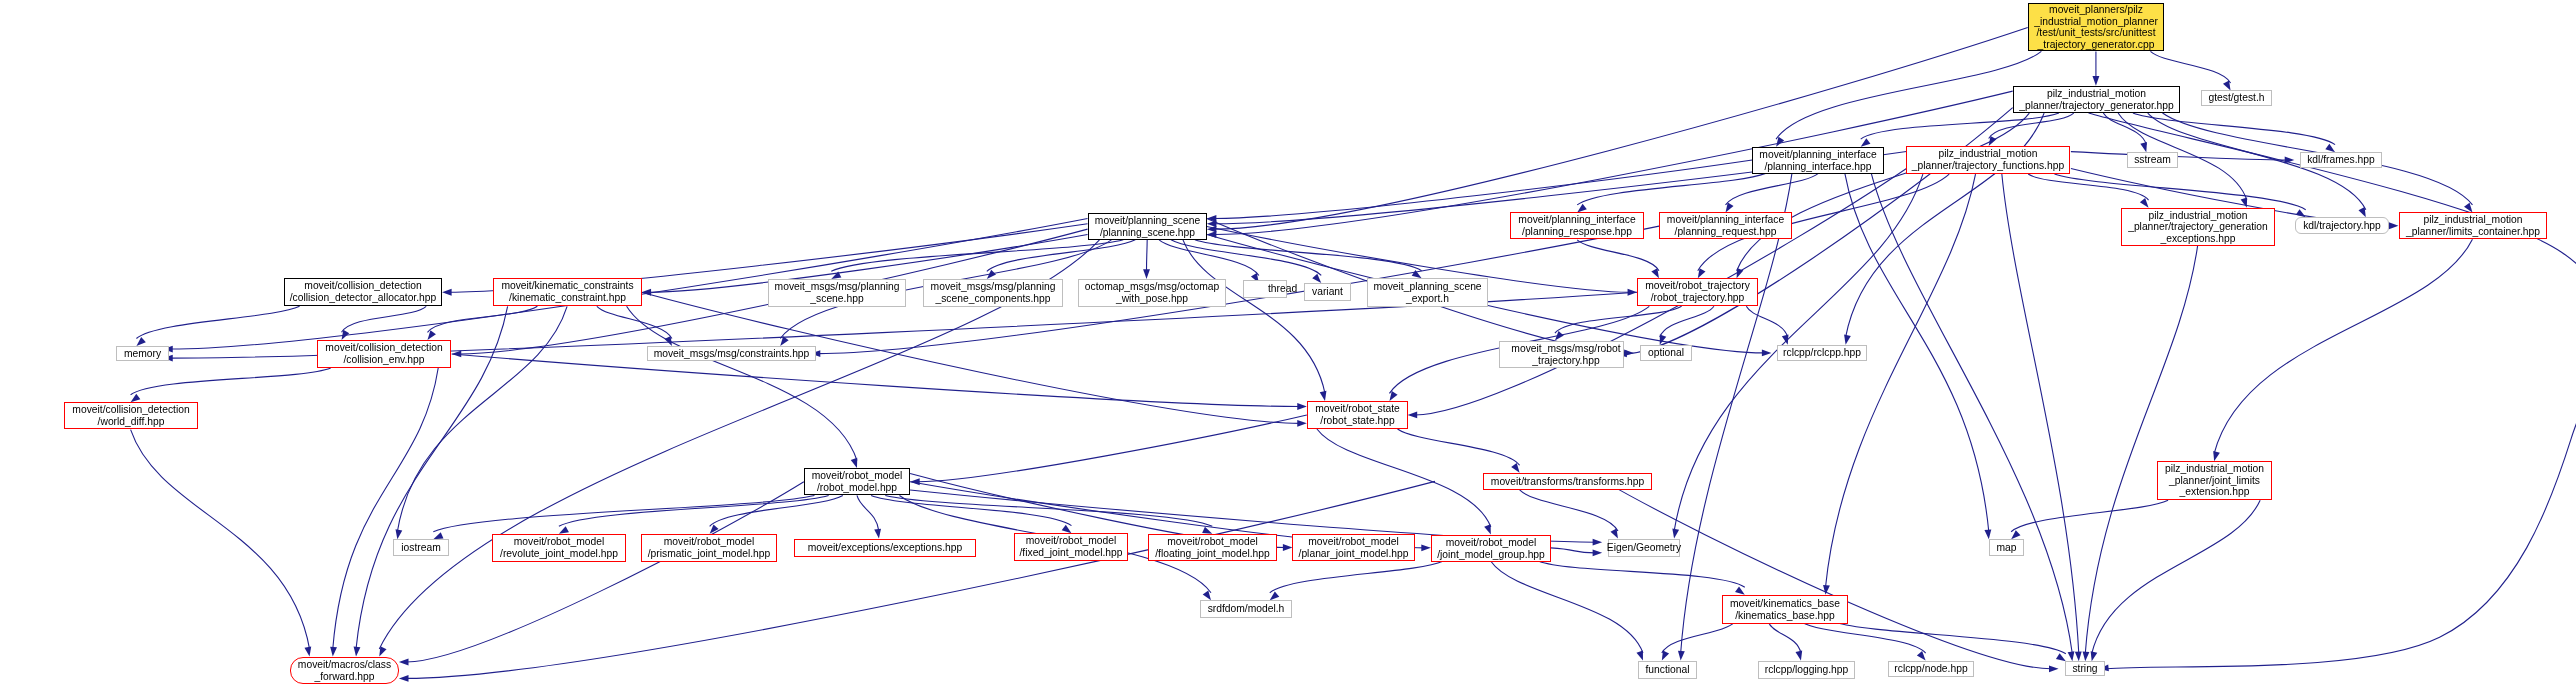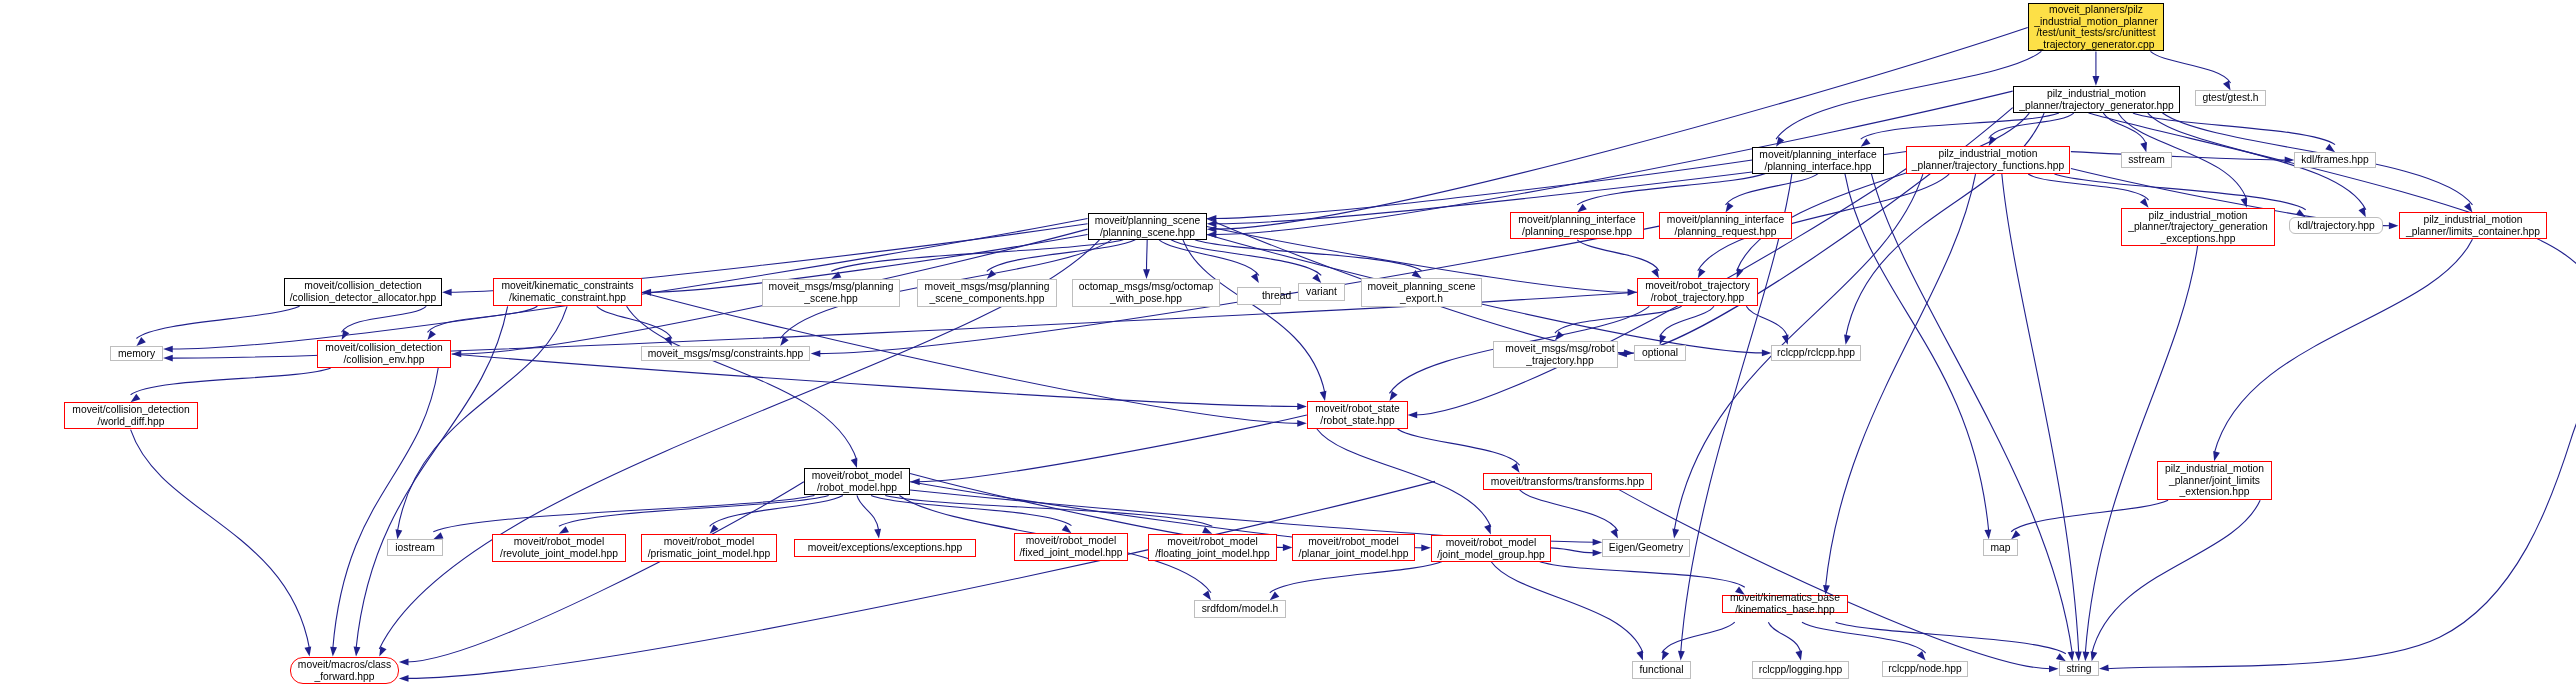--- a/index.html
+++ b/index.html
@@ -1,20 +1,20 @@
 <!DOCTYPE html>
 <html style="font-size:11px"><head>
 <meta charset="utf-8">
 <style>
   html,body{margin:0;padding:0;background:#ffffff;}
   #graph{position:relative;width:2576px;height:688px;background:#fff;font-family:"Liberation Sans",sans-serif;overflow:hidden;}
   #edge-layer{position:absolute;left:0;top:0;}
   .node{position:absolute;display:flex;align-items:center;justify-content:center;text-align:center;
         white-space:pre;font-size:10.3px;line-height:11.6px;color:#000;background:#fff;box-sizing:border-box;cursor:pointer;}
-  .node.plain{border:0.7px solid #bebebe;}
+  .node.plain{border:0.7px solid #bebebe;margin-left:6px;}
   .node.black{border:1.4px solid #000000;}
   .node.red{border:1.4px solid #ff0000;}
   .node.root{border:1.4px solid #000000;background:#fde047;}
 </style>
 </head>
 <body>
 
 <div id="graph">
     <svg width="2576" height="688" viewBox="0 0 3759 1004" id="edge-layer">
       <path d="M3058.5,75C3058.5,93.2 3058.5,88 3058.5,114" fill="none" stroke="#20208c" stroke-width="1.6"></path>
@@ -238,21 +238,21 @@
     <div class="node black" style="left: 284px; top: 278px; width: 158px; height: 28px;">moveit/collision_detection
 /collision_detector_allocator.hpp</div>
     <div class="node red" style="left: 493px; top: 278px; width: 149px; height: 28px;">moveit/kinematic_constraints
 /kinematic_constraint.hpp</div>
     <div class="node plain" style="left: 762px; top: 279px; width: 138px; height: 28px;">moveit_msgs/msg/planning
 _scene.hpp</div>
     <div class="node plain" style="left: 917px; top: 279px; width: 140px; height: 28px;">moveit_msgs/msg/planning
 _scene_components.hpp</div>
     <div class="node plain" style="left: 1072px; top: 279px; width: 148px; height: 28px;">octomap_msgs/msg/octomap
 _with_pose.hpp</div>
-    <div class="node plain" style="left: 1237px; top: 287px; width: 44px; height: 18px; padding-left: 35px;">thread</div>
+    <div class="node plain" style="left: 1237px; top: 280px; width: 44px; height: 18px; padding-left: 35px;">thread</div>
     <div class="node plain" style="left: 1298px; top: 283px; width: 47px; height: 18px;">variant</div>
     <div class="node plain" style="left: 1361px; top: 278px; width: 121px; height: 29px;">moveit_planning_scene
 _export.h</div>
     <div class="node red" style="left: 1637px; top: 278px; width: 121px; height: 28px;">moveit/robot_trajectory
 /robot_trajectory.hpp</div>
     <div class="node plain" style="left: 110px; top: 346px; width: 53px; height: 15px;">memory</div>
     <div class="node red" style="left: 317px; top: 340px; width: 134px; height: 28px;">moveit/collision_detection
 /collision_env.hpp</div>
     <div class="node plain" style="left: 641px; top: 346px; width: 169px; height: 15px;">moveit_msgs/msg/constraints.hpp</div>
     <div class="node plain" style="left: 1493px; top: 341px; width: 125px; height: 27px; padding-left: 9px;">moveit_msgs/msg/robot
@@ -276,24 +276,24 @@
 /prismatic_joint_model.hpp</div>
     <div class="node red" style="left: 794px; top: 539px; width: 182px; height: 18px;">moveit/exceptions/exceptions.hpp</div>
     <div class="node red" style="left: 1014px; top: 533px; width: 114px; height: 28px;">moveit/robot_model
 /fixed_joint_model.hpp</div>
     <div class="node red" style="left: 1148px; top: 534px; width: 129px; height: 27.4px;">moveit/robot_model
 /floating_joint_model.hpp</div>
     <div class="node red" style="left: 1292px; top: 534px; width: 123px; height: 27.4px;">moveit/robot_model
 /planar_joint_model.hpp</div>
     <div class="node red" style="left: 1431px; top: 535px; width: 120px; height: 27px;">moveit/robot_model
 /joint_model_group.hpp</div>
-    <div class="node plain" style="left: 1602px; top: 539px; width: 88px; height: 18px;">Eigen/Geometry</div>
+    <div class="node plain" style="left: 1602px; top: 539px; width: 72px; height: 18px;">Eigen/Geometry</div>
     <div class="node plain" style="left: 1983px; top: 539px; width: 35px; height: 17px;">map</div>
     <div class="node plain" style="left: 1194px; top: 600px; width: 92px; height: 18px;">srdfdom/model.h</div>
-    <div class="node red" style="left: 1722px; top: 595px; width: 126px; height: 18px;">moveit/kinematics_base
+    <div class="node red" style="left: 1722px; top: 595px; width: 126px; height: 29px;">moveit/kinematics_base
 /kinematics_base.hpp</div>
     <div class="node red" style="left: 290px; top: 657px; width: 109px; height: 27.4px; border-radius: 13px;">moveit/macros/class
 _forward.hpp</div>
     <div class="node plain" style="left: 1632px; top: 661px; width: 59px; height: 18px; text-align: center;">functional</div>
     <div class="node plain" style="left: 1752px; top: 661px; width: 97px; height: 18px;">rclcpp/logging.hpp</div>
     <div class="node plain" style="left: 1882px; top: 661px; width: 86px; height: 16.4px;">rclcpp/node.hpp</div>
     <div class="node plain" style="left: 2059px; top: 661px; width: 40px; height: 15px;">string</div>
   </div>
 
 

